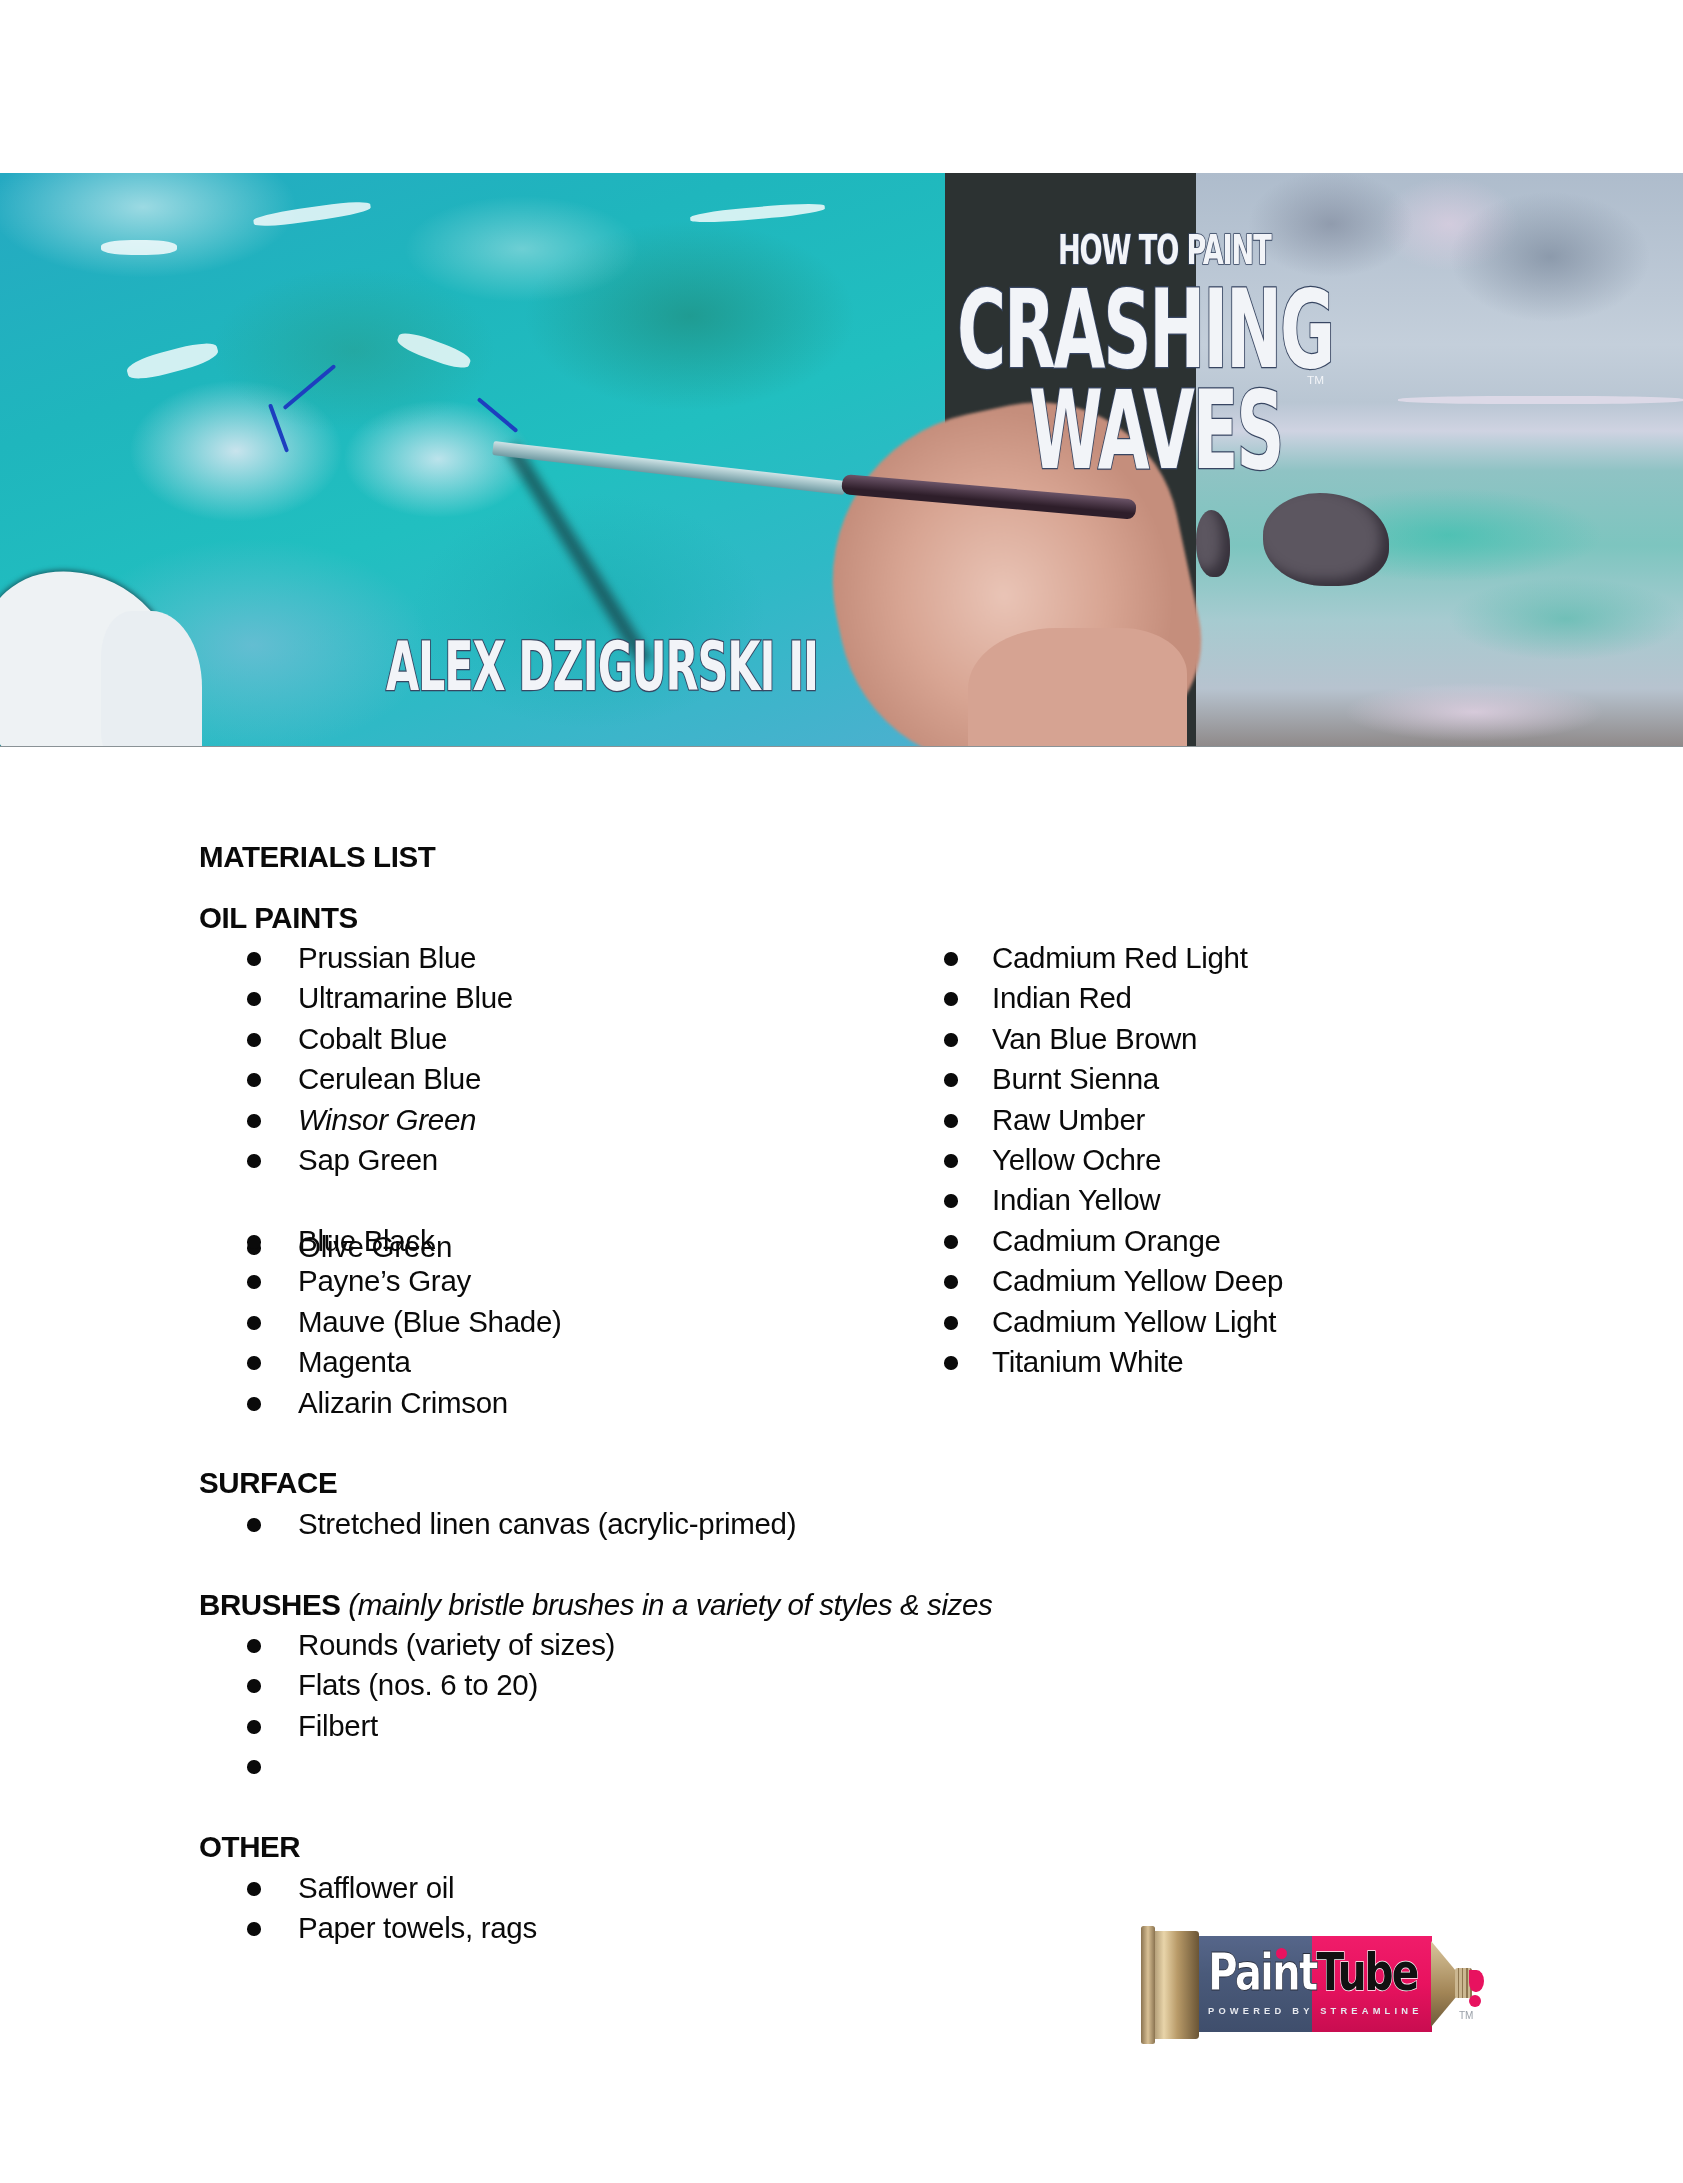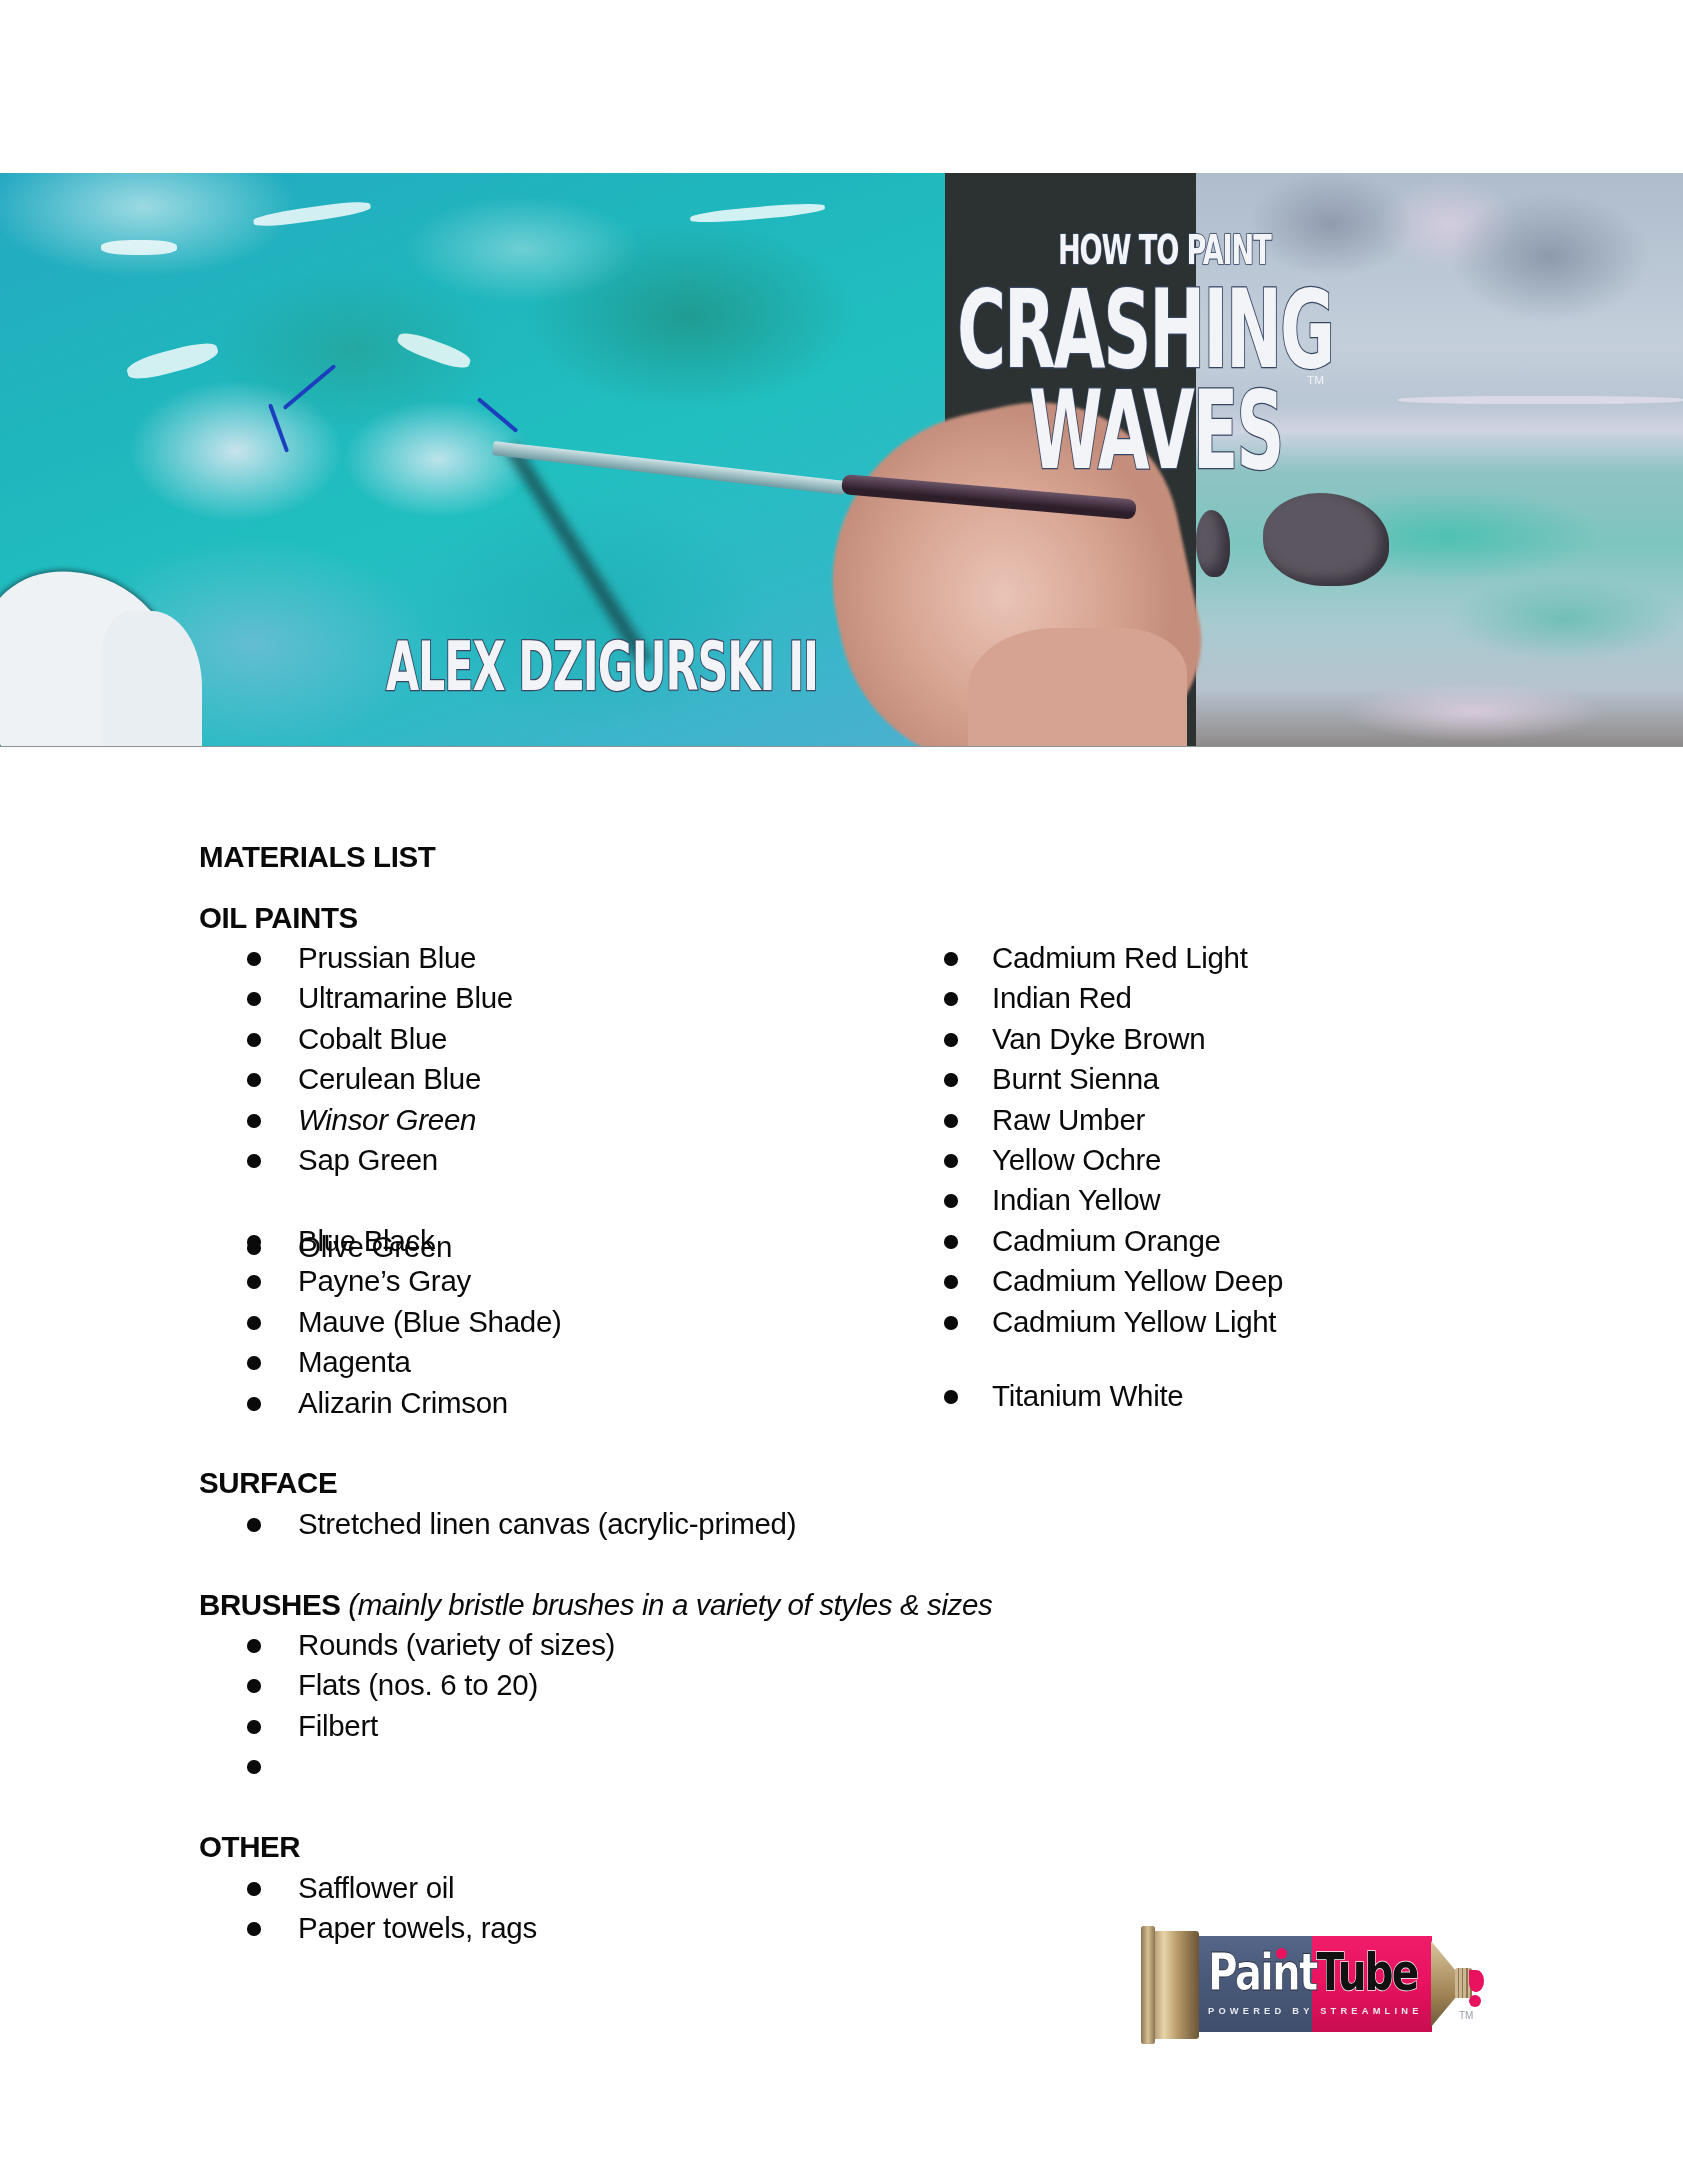--- a/index.html
+++ b/index.html
@@ -151,29 +151,29 @@
     <div class="item" style="top:1221px;"><span class="bullet"></span><span>Blue Black</span></div>
     <div class="item" style="top:1261px;"><span class="bullet"></span><span>Payne’s Gray</span></div>
     <div class="item" style="top:1302px;"><span class="bullet"></span><span>Mauve (Blue Shade)</span></div>
     <div class="item" style="top:1342px;"><span class="bullet"></span><span>Magenta</span></div>
     <div class="item" style="top:1383px;"><span class="bullet"></span><span>Alizarin Crimson</span></div>
   </div>
 
   <div class="col-right">
     <div class="item" style="top:938px;"><span class="bullet"></span><span>Cadmium Red Light</span></div>
     <div class="item" style="top:978px;"><span class="bullet"></span><span>Indian Red</span></div>
-    <div class="item" style="top:1019px;"><span class="bullet"></span><span>Van Dyke Brown</span></div>
+    <div class="item" style="top:1019px;"><span class="bullet"></span><span>Van Blue Brown</span></div>
     <div class="item" style="top:1059px;"><span class="bullet"></span><span>Burnt Sienna</span></div>
     <div class="item" style="top:1100px;"><span class="bullet"></span><span>Raw Umber</span></div>
     <div class="item" style="top:1140px;"><span class="bullet"></span><span>Yellow Ochre</span></div>
     <div class="item" style="top:1180px;"><span class="bullet"></span><span>Indian Yellow</span></div>
     <div class="item" style="top:1221px;"><span class="bullet"></span><span>Cadmium Orange</span></div>
     <div class="item" style="top:1261px;"><span class="bullet"></span><span>Cadmium Yellow Deep</span></div>
     <div class="item" style="top:1302px;"><span class="bullet"></span><span>Cadmium Yellow Light</span></div>
-    <div class="item" style="top:1342px;margin-top:34px;"><span class="bullet"></span><span>Titanium White</span></div>
+    <div class="item" style="top:1342px;"><span class="bullet"></span><span>Titanium White</span></div>
   </div>
 
   <div class="heading" style="top:1463px;">SURFACE</div>
   <div class="col-left">
     <div class="item" style="top:1504px;"><span class="bullet"></span><span>Stretched linen canvas (acrylic-primed)</span></div>
   </div>
 
   <div class="heading" style="top:1585px;"><span>BRUSHES</span> <span class="note">(mainly bristle brushes in a variety of styles &amp; sizes</span></div>
   <div class="col-left">
     <div class="item" style="top:1625px;"><span class="bullet"></span><span>Rounds (variety of sizes)</span></div>

